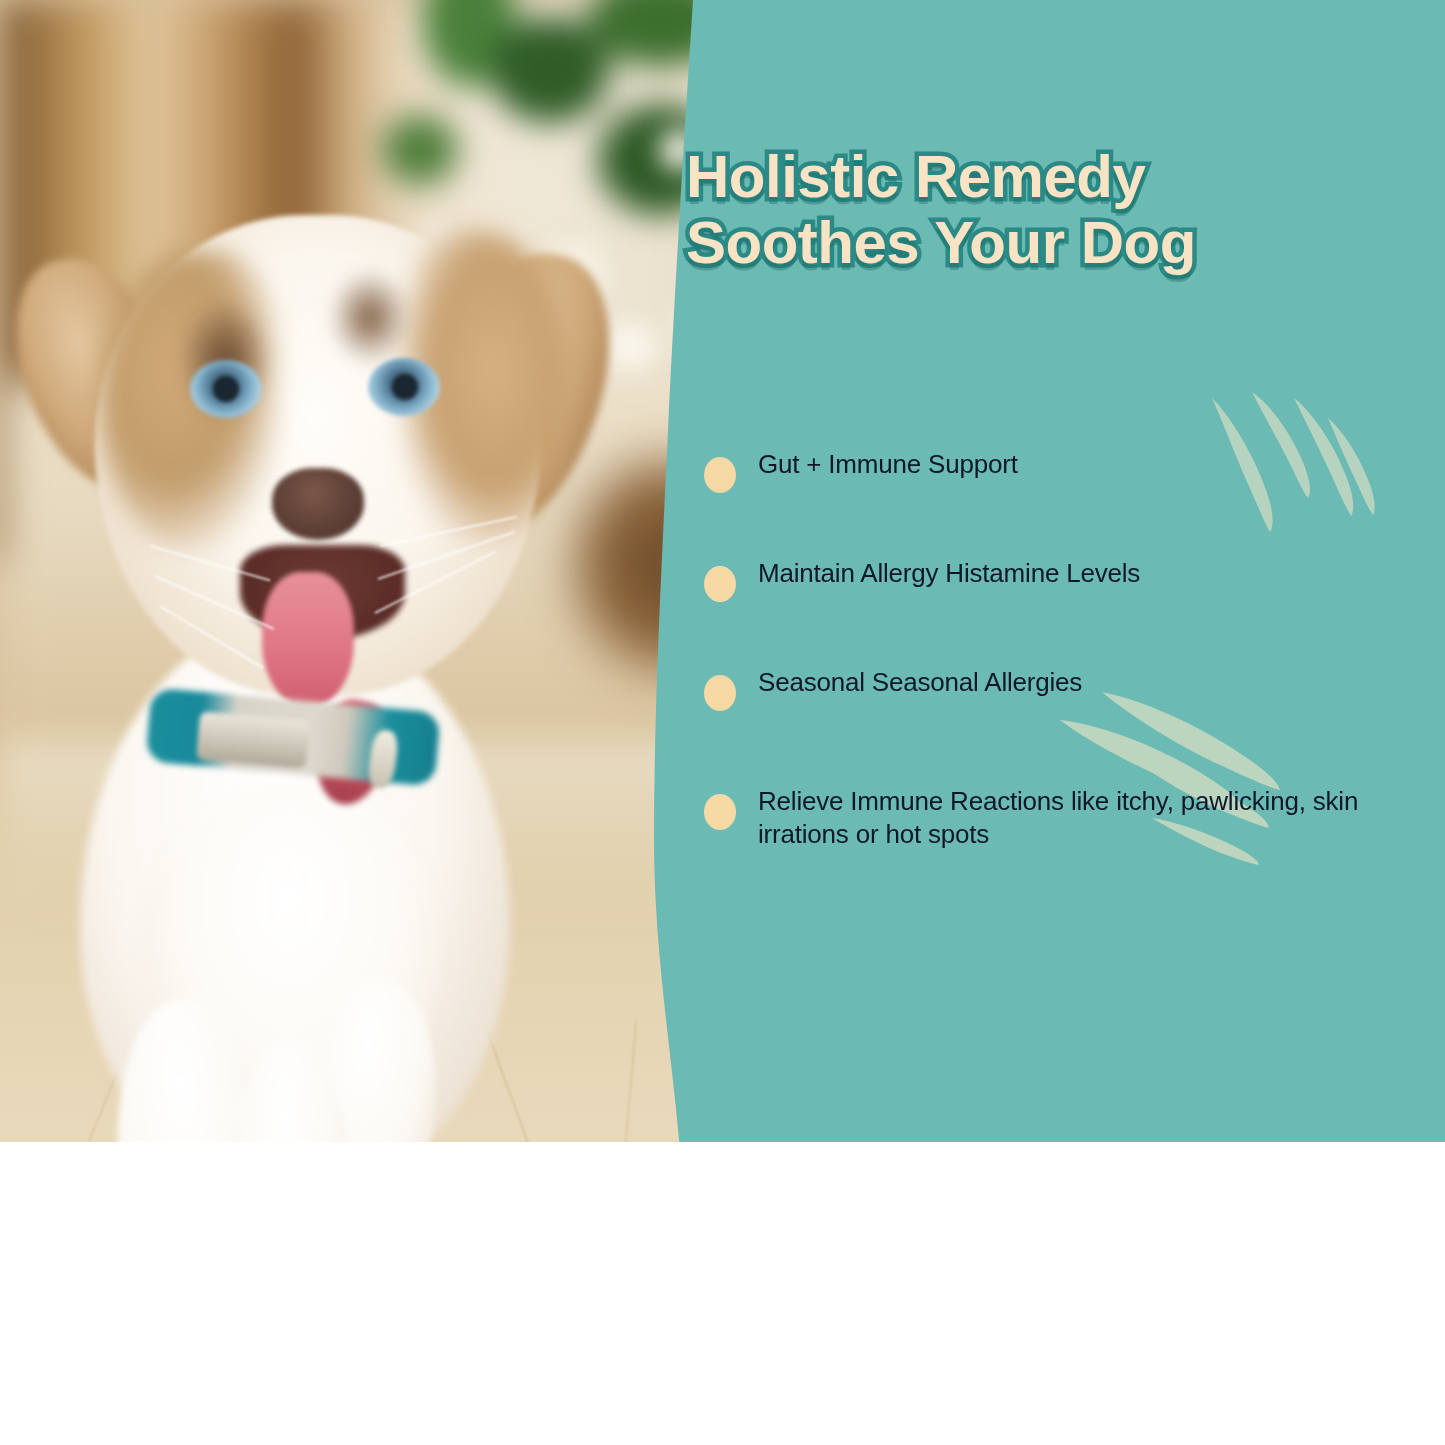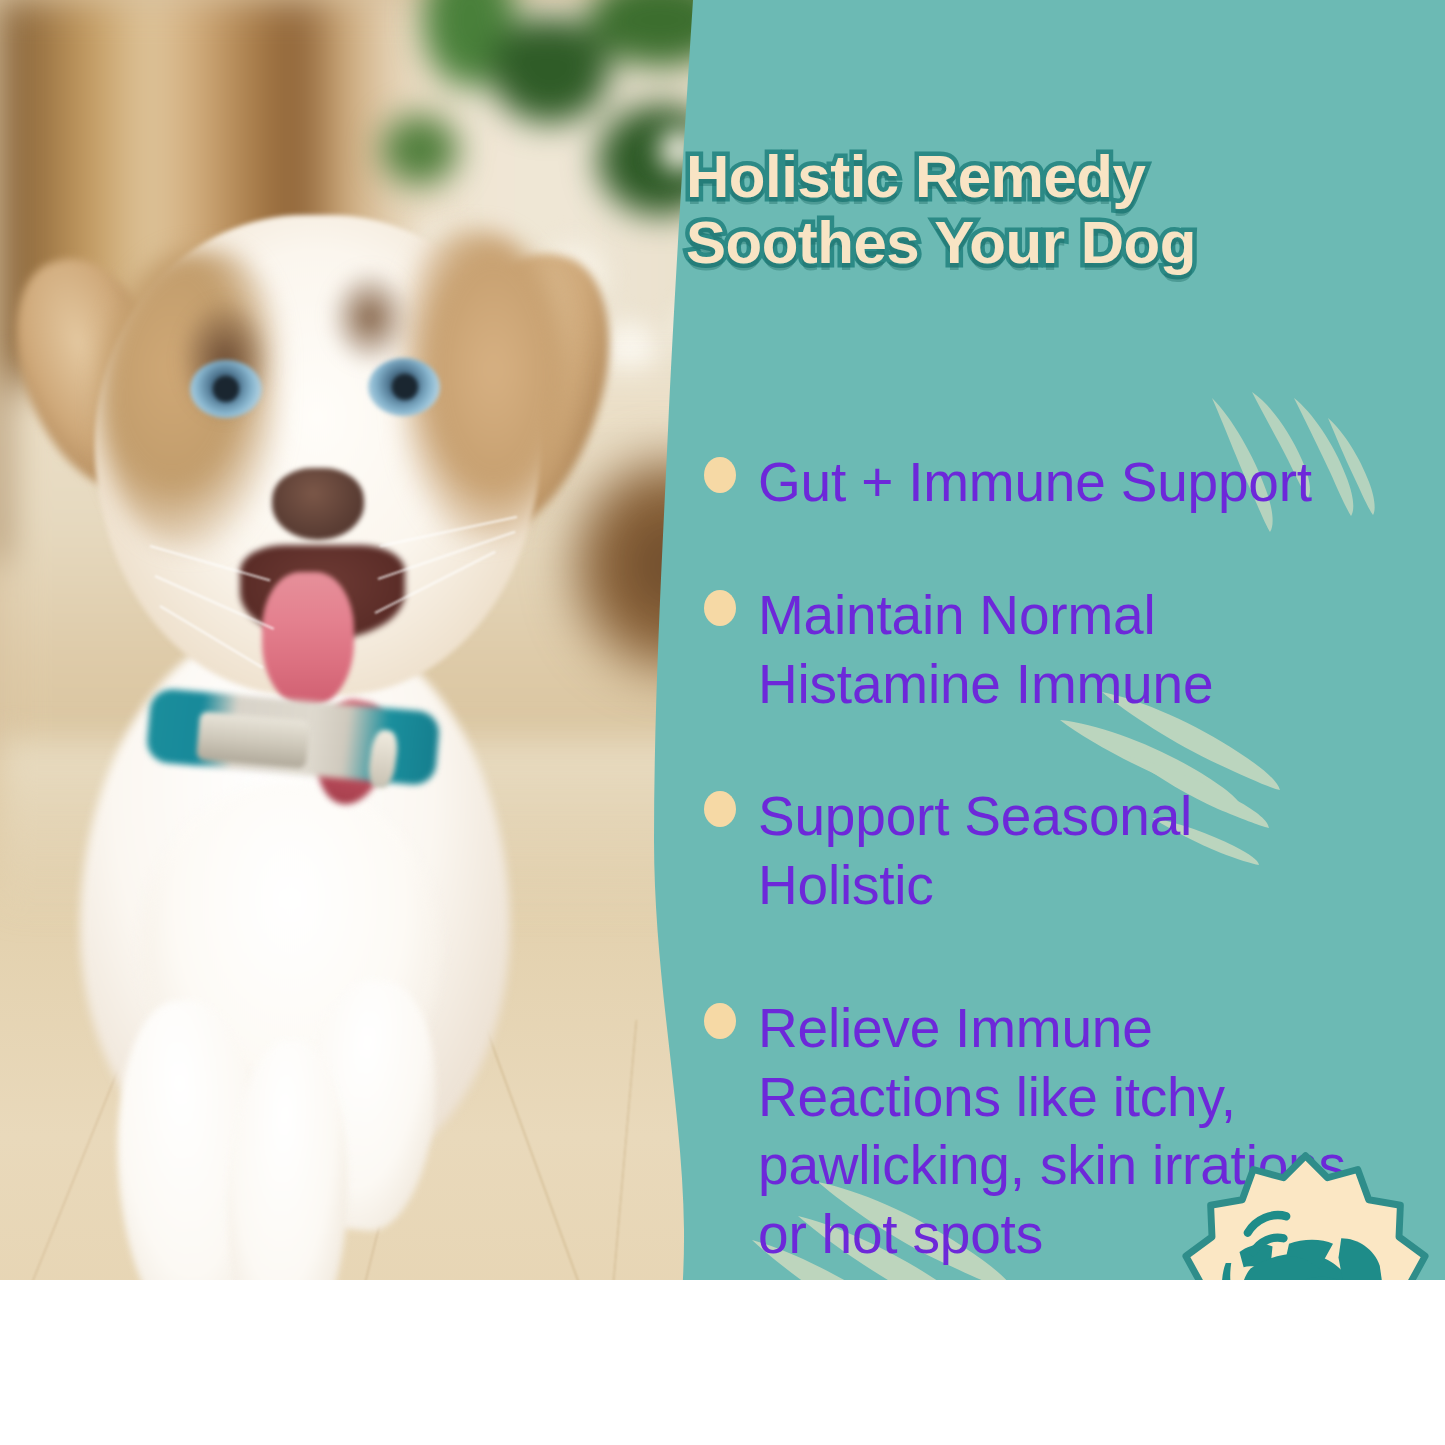--- a/index.html
+++ b/index.html
@@ -1,20 +1,20 @@
 <!DOCTYPE html>
 <html><head>
 <meta charset="utf-8">
 <style>
   html,body{margin:0;padding:0;background:#fff;}
   body{font-family:"Liberation Sans","DejaVu Sans",sans-serif;}
 
   #infographic{
     position:relative;
-    width:1445px;height:1280px;
+    width:1445px;height:1142px;
     overflow:hidden;
     background:#d8c2a0;
   }
 
   
   .photo{
     position:absolute;left:0;top:0;width:760px;height:1445px;
     overflow:hidden;
   }
   .ph-layer{position:absolute;}
@@ -206,22 +206,22 @@
   }
   .headline .ln{display:block;white-space:nowrap;}
 
   .bullets{position:absolute;left:704px;top:448px;width:730px;}
   .bullet{position:relative;display:flex;align-items:flex-start;margin-bottom:46px;}
   .dot{
     flex:0 0 auto;width:32px;height:36px;border-radius:50%;
     background:#f6d9a5;margin-top:9px;margin-right:22px;
   }
   .btext{
-    color:#6d28d9;
-    font-size:55px;
+    color:#0f172a;
+    font-size:26px;
     line-height:1.25;
     font-weight:normal;
     letter-spacing:-0.2px;
     font-stretch:condensed;
   }
   .bullet.b1{margin-bottom:64px;}
   .bullet.b2{margin-bottom:64px;}
   .bullet.b3{margin-bottom:74px;}
 
   
@@ -313,25 +313,25 @@
       <span class="ln">Soothes Your Dog</span>
     </h1>
 
     <div class="bullets">
       <div class="bullet b1">
         <span class="dot"></span>
         <span class="btext">Gut + Immune Support</span>
       </div>
       <div class="bullet b2">
         <span class="dot"></span>
-        <span class="btext" style="max-width:470px;">Maintain Normal Histamine Immune</span>
+        <span class="btext" style="max-width:470px;">Maintain Allergy Histamine Levels</span>
       </div>
       <div class="bullet b3">
         <span class="dot"></span>
-        <span class="btext" style="max-width:470px;">Support Seasonal Holistic</span>
+        <span class="btext" style="max-width:470px;">Seasonal Seasonal Allergies</span>
       </div>
       <div class="bullet b4">
         <span class="dot"></span>
         <span class="btext" style="max-width:625px;">Relieve Immune Reactions like itchy, pawlicking, skin irrations or hot spots</span>
       </div>
     </div>
 
     <svg class="badge" viewBox="0 0 200 200">
       <path fill="#fbe7c4" stroke="#2f8d8a" stroke-width="5" stroke-linejoin="round" d="M100 6
            L116 22 L138 16 L146 38 L169 42 L168 65 L187 79 L176 99

